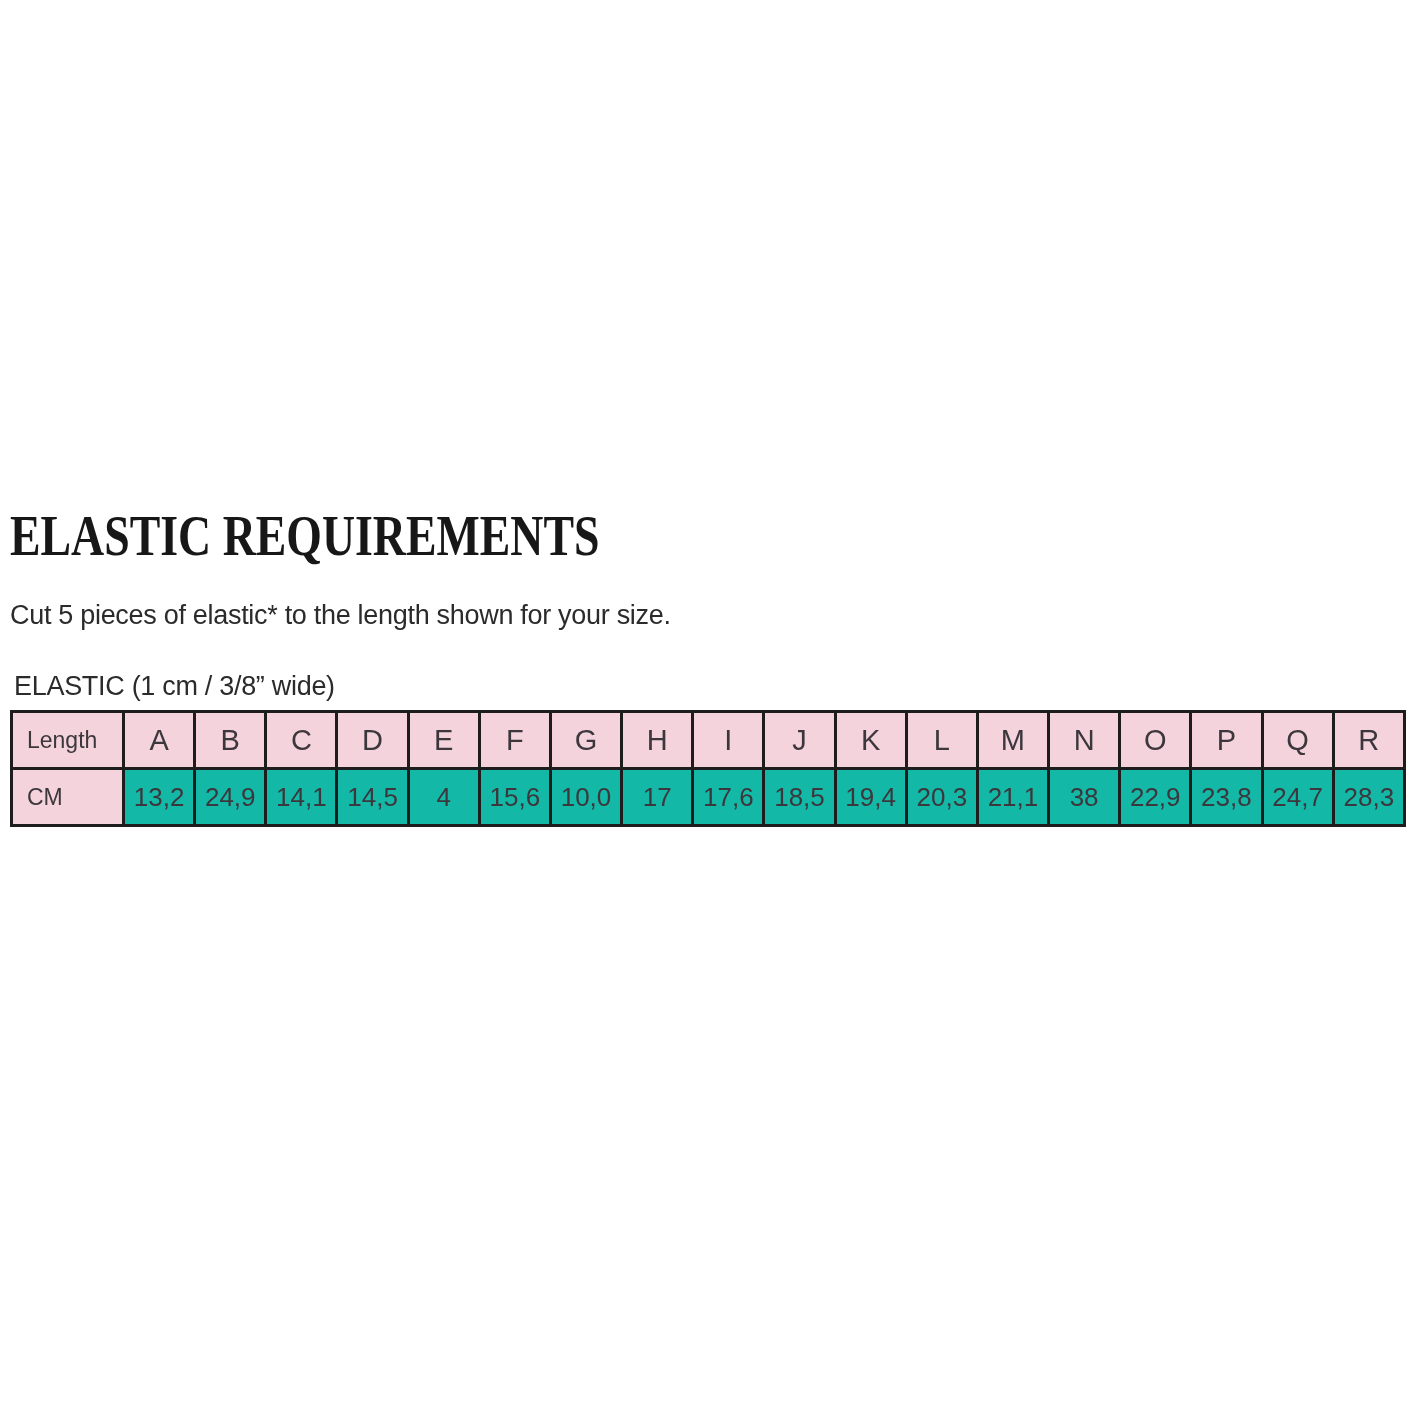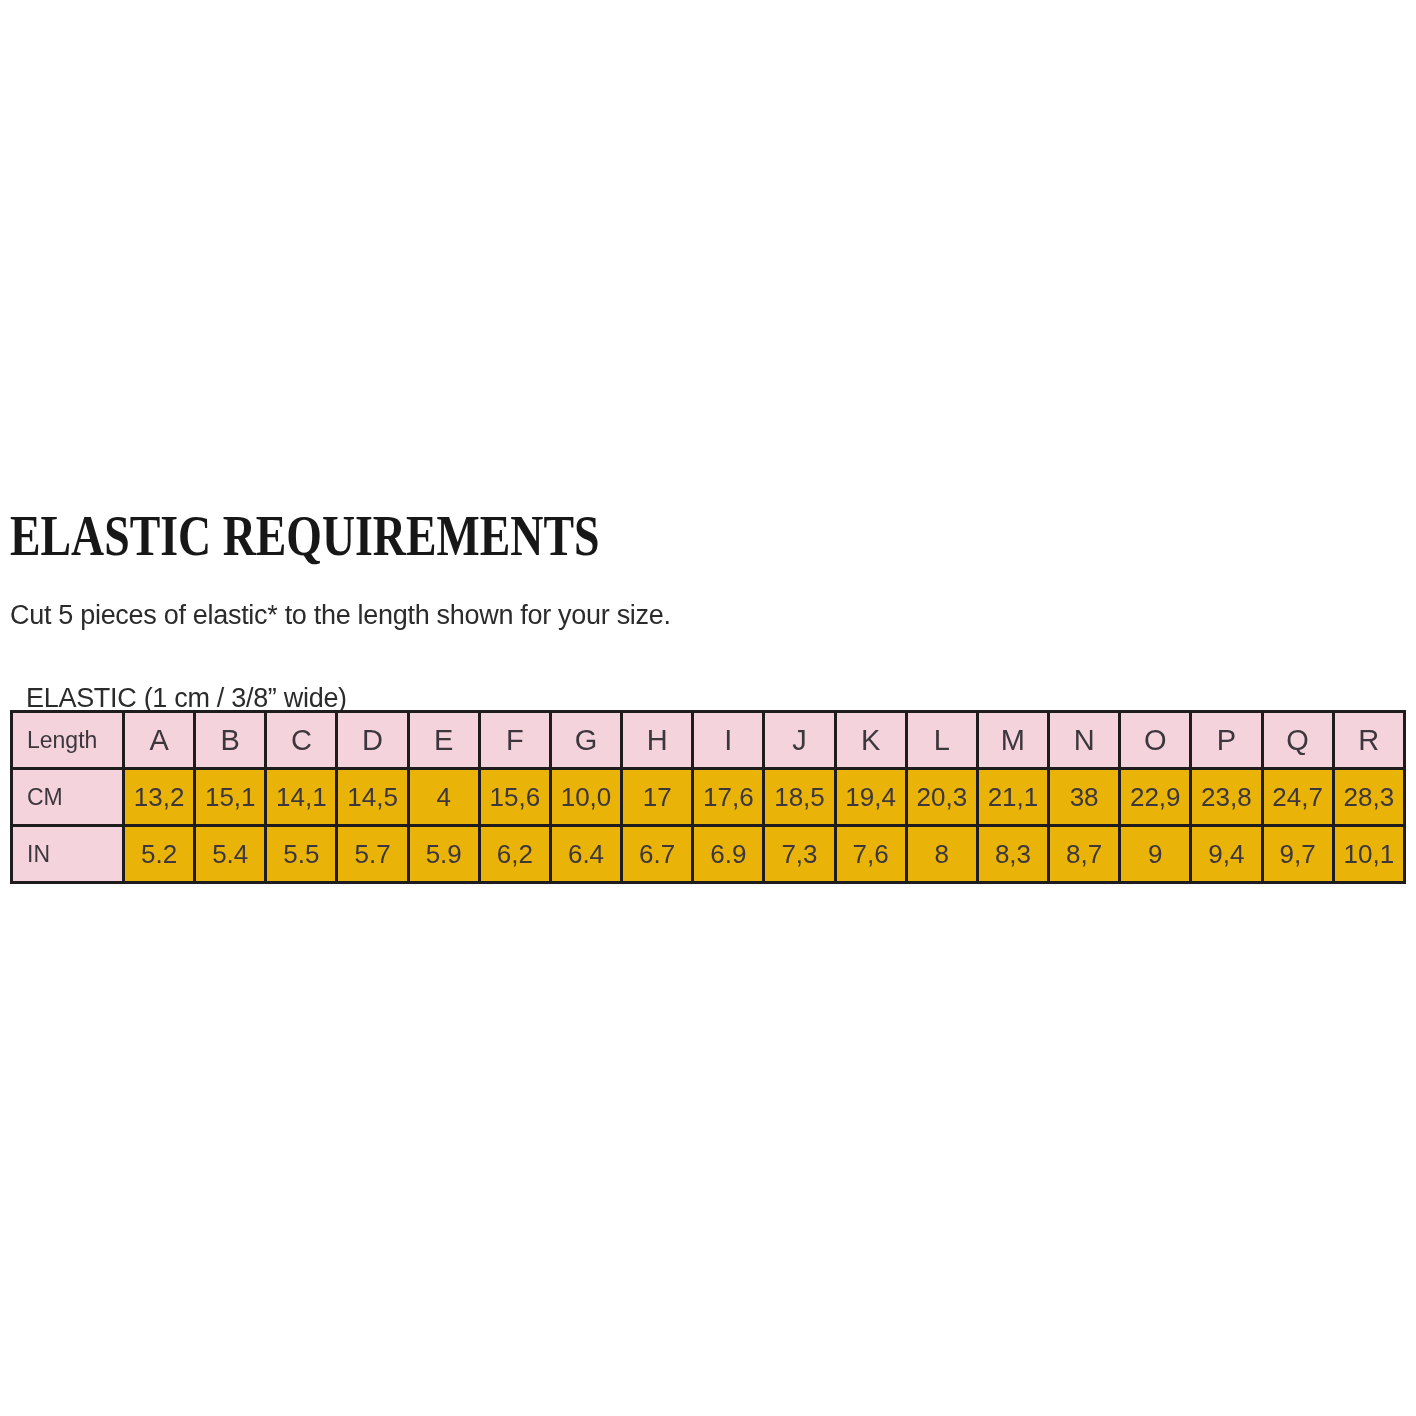--- a/index.html
+++ b/index.html
@@ -34,40 +34,40 @@
     margin: 0;
     font-size: 27px;
     letter-spacing: -0.3px;
     color: #2b2b2b;
     white-space: nowrap;
   }
   .table-caption {
     position: absolute;
     left: 10px;
     top: 667px;
-    margin: 16px;
+    margin: 4px;
     font-size: 27px;
     letter-spacing: -0.3px;
     color: #2b2b2b;
     white-space: nowrap;
   }
   table.elastic-table {
     position: absolute;
     left: 10px;
     top: 710px;
     width: 1396px;
     border-collapse: collapse;
     table-layout: fixed;
   }
   .elastic-table td {
     border: 3px solid #1e1c1d;
     text-align: center;
     vertical-align: middle;
     color: #3b373c;
-    background: #eab308;
+    background: #14b8a6;
     overflow: hidden;
   }
   .elastic-table tr {
     height: 57px;
   }
   .elastic-table td.pink {
     background: #f5d3dd;
   }
   .elastic-table td.col-label {
     width: 94px;
@@ -110,53 +110,32 @@
         <td class="pink size-header">M</td>
         <td class="pink size-header">N</td>
         <td class="pink size-header">O</td>
         <td class="pink size-header">P</td>
         <td class="pink size-header">Q</td>
         <td class="pink size-header">R</td>
       </tr>
       <tr>
         <td class="pink col-label">CM</td>
         <td class="value-cell">13,2</td>
-        <td class="value-cell">15,1</td>
+        <td class="value-cell">24,9</td>
         <td class="value-cell">14,1</td>
         <td class="value-cell">14,5</td>
         <td class="value-cell">4</td>
         <td class="value-cell">15,6</td>
         <td class="value-cell">10,0</td>
         <td class="value-cell">17</td>
         <td class="value-cell">17,6</td>
         <td class="value-cell">18,5</td>
         <td class="value-cell">19,4</td>
         <td class="value-cell">20,3</td>
         <td class="value-cell">21,1</td>
         <td class="value-cell">38</td>
         <td class="value-cell">22,9</td>
         <td class="value-cell">23,8</td>
         <td class="value-cell">24,7</td>
         <td class="value-cell">28,3</td>
       </tr>
-      <tr>
-        <td class="pink col-label">IN</td>
-        <td class="value-cell">5.2</td>
-        <td class="value-cell">5.4</td>
-        <td class="value-cell">5.5</td>
-        <td class="value-cell">5.7</td>
-        <td class="value-cell">5.9</td>
-        <td class="value-cell">6,2</td>
-        <td class="value-cell">6.4</td>
-        <td class="value-cell">6.7</td>
-        <td class="value-cell">6.9</td>
-        <td class="value-cell">7,3</td>
-        <td class="value-cell">7,6</td>
-        <td class="value-cell">8</td>
-        <td class="value-cell">8,3</td>
-        <td class="value-cell">8,7</td>
-        <td class="value-cell">9</td>
-        <td class="value-cell">9,4</td>
-        <td class="value-cell">9,7</td>
-        <td class="value-cell">10,1</td>
-      </tr>
     </tbody>
 </table>
 
 </body></html>

